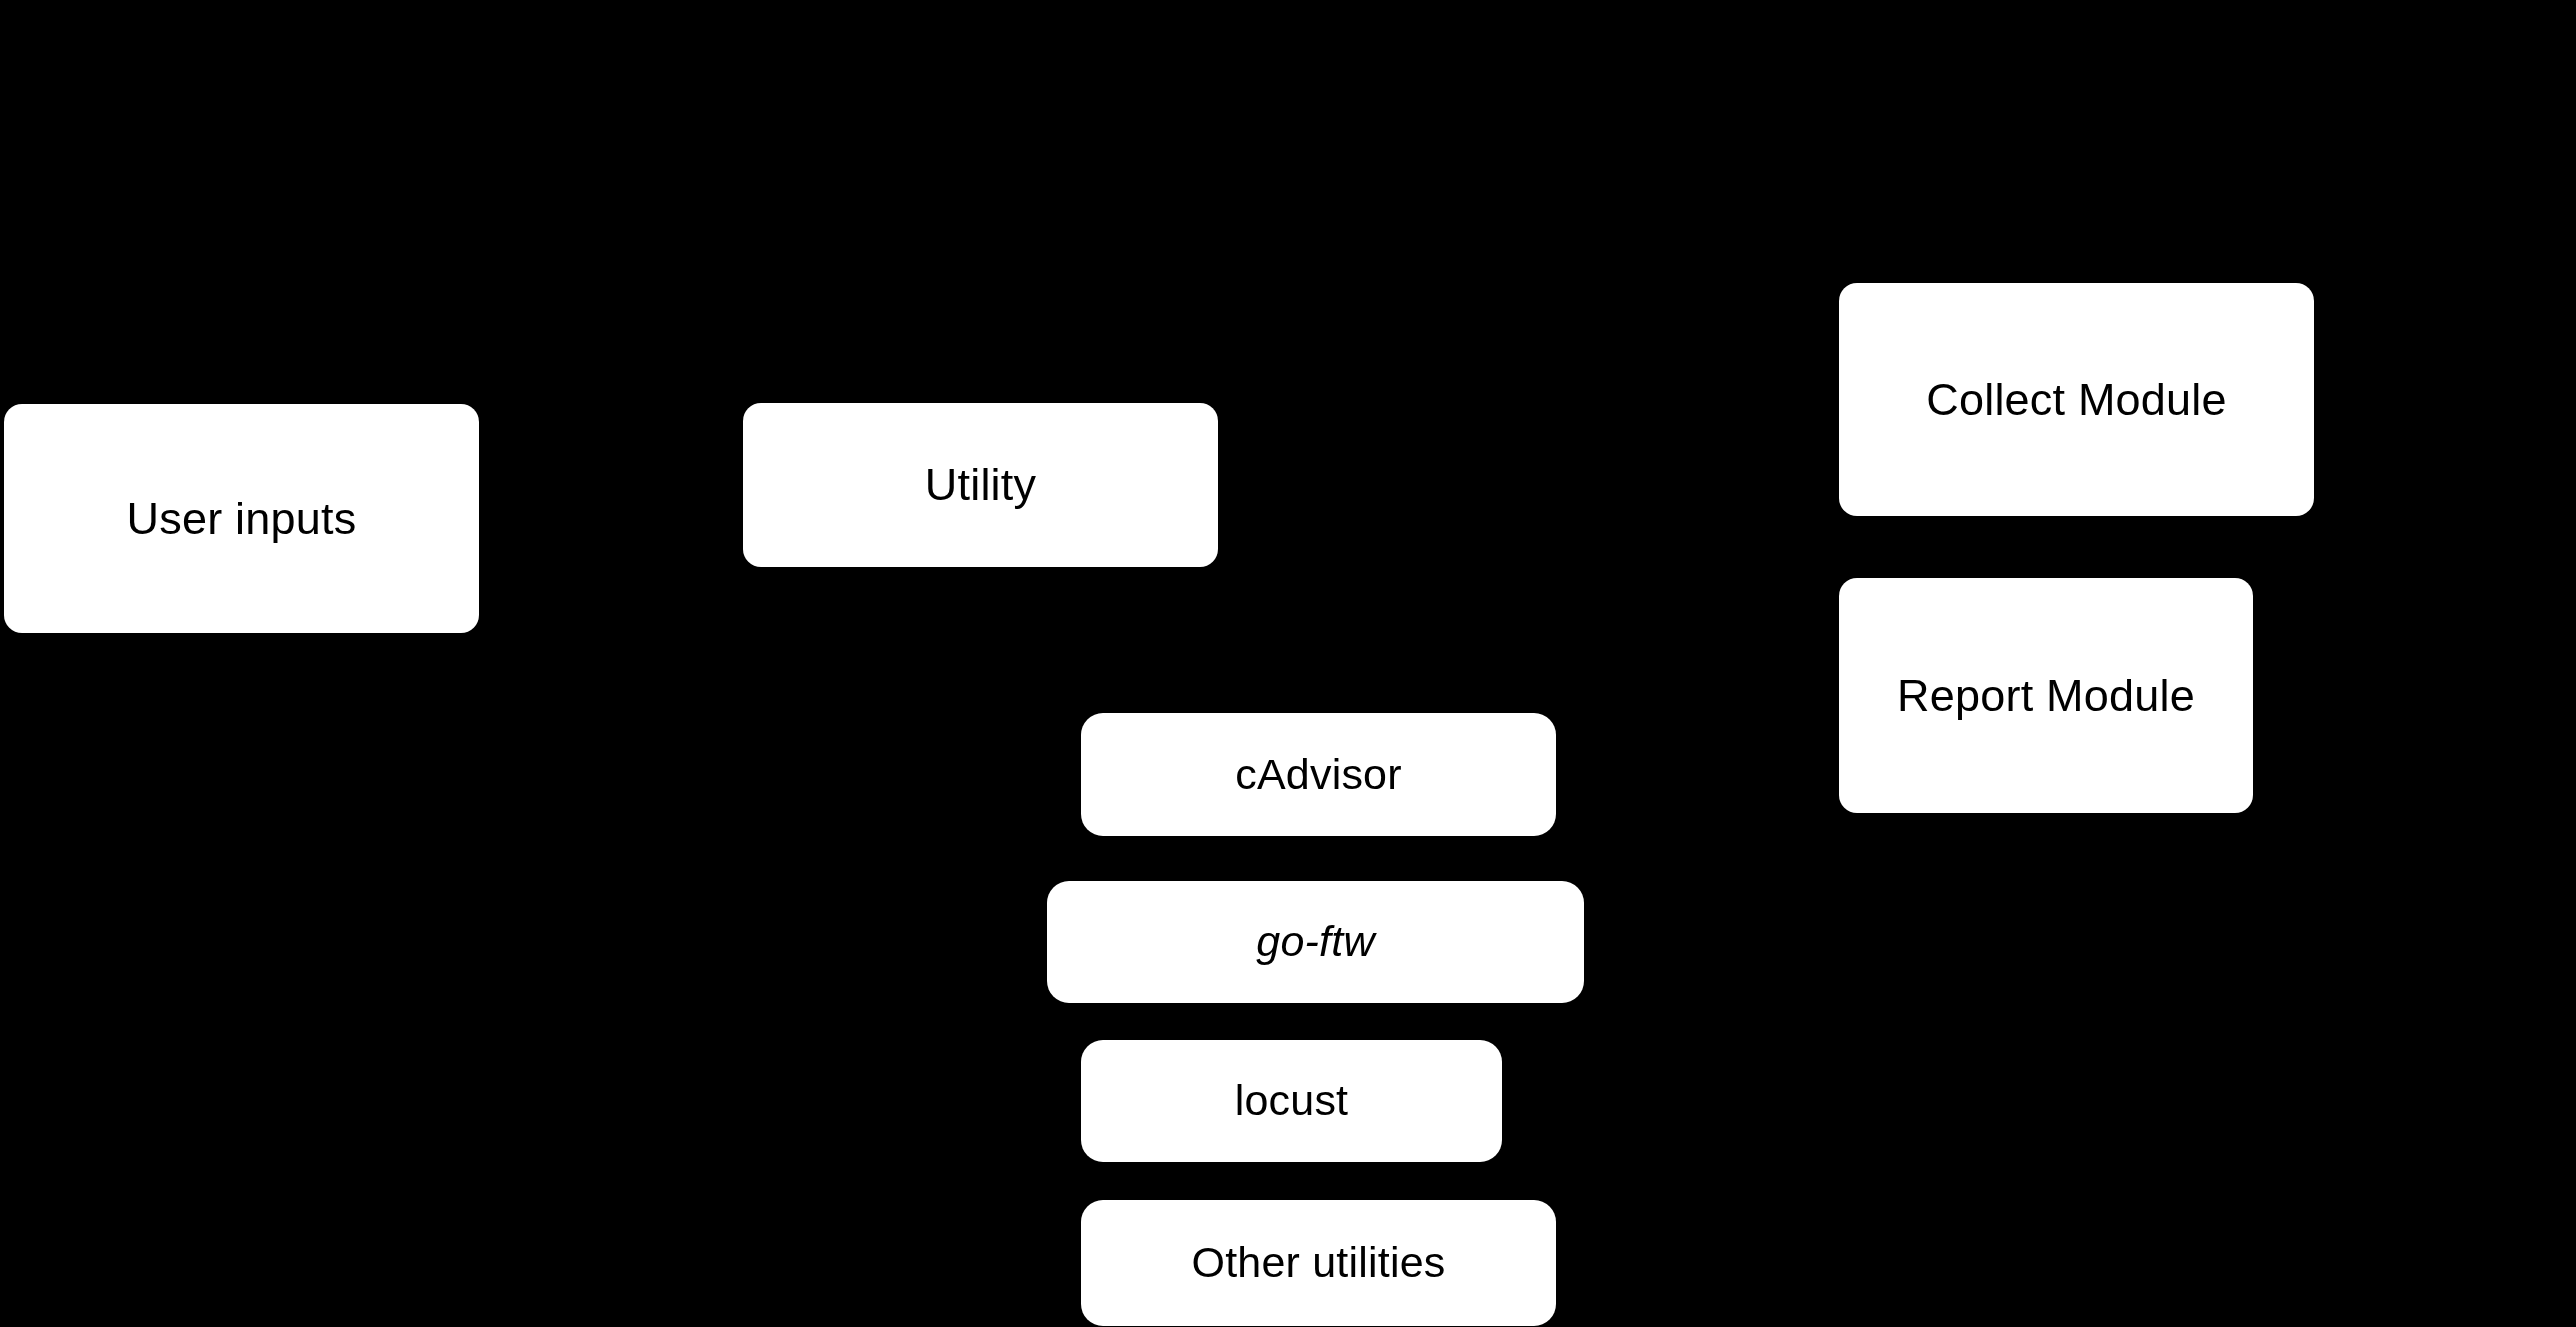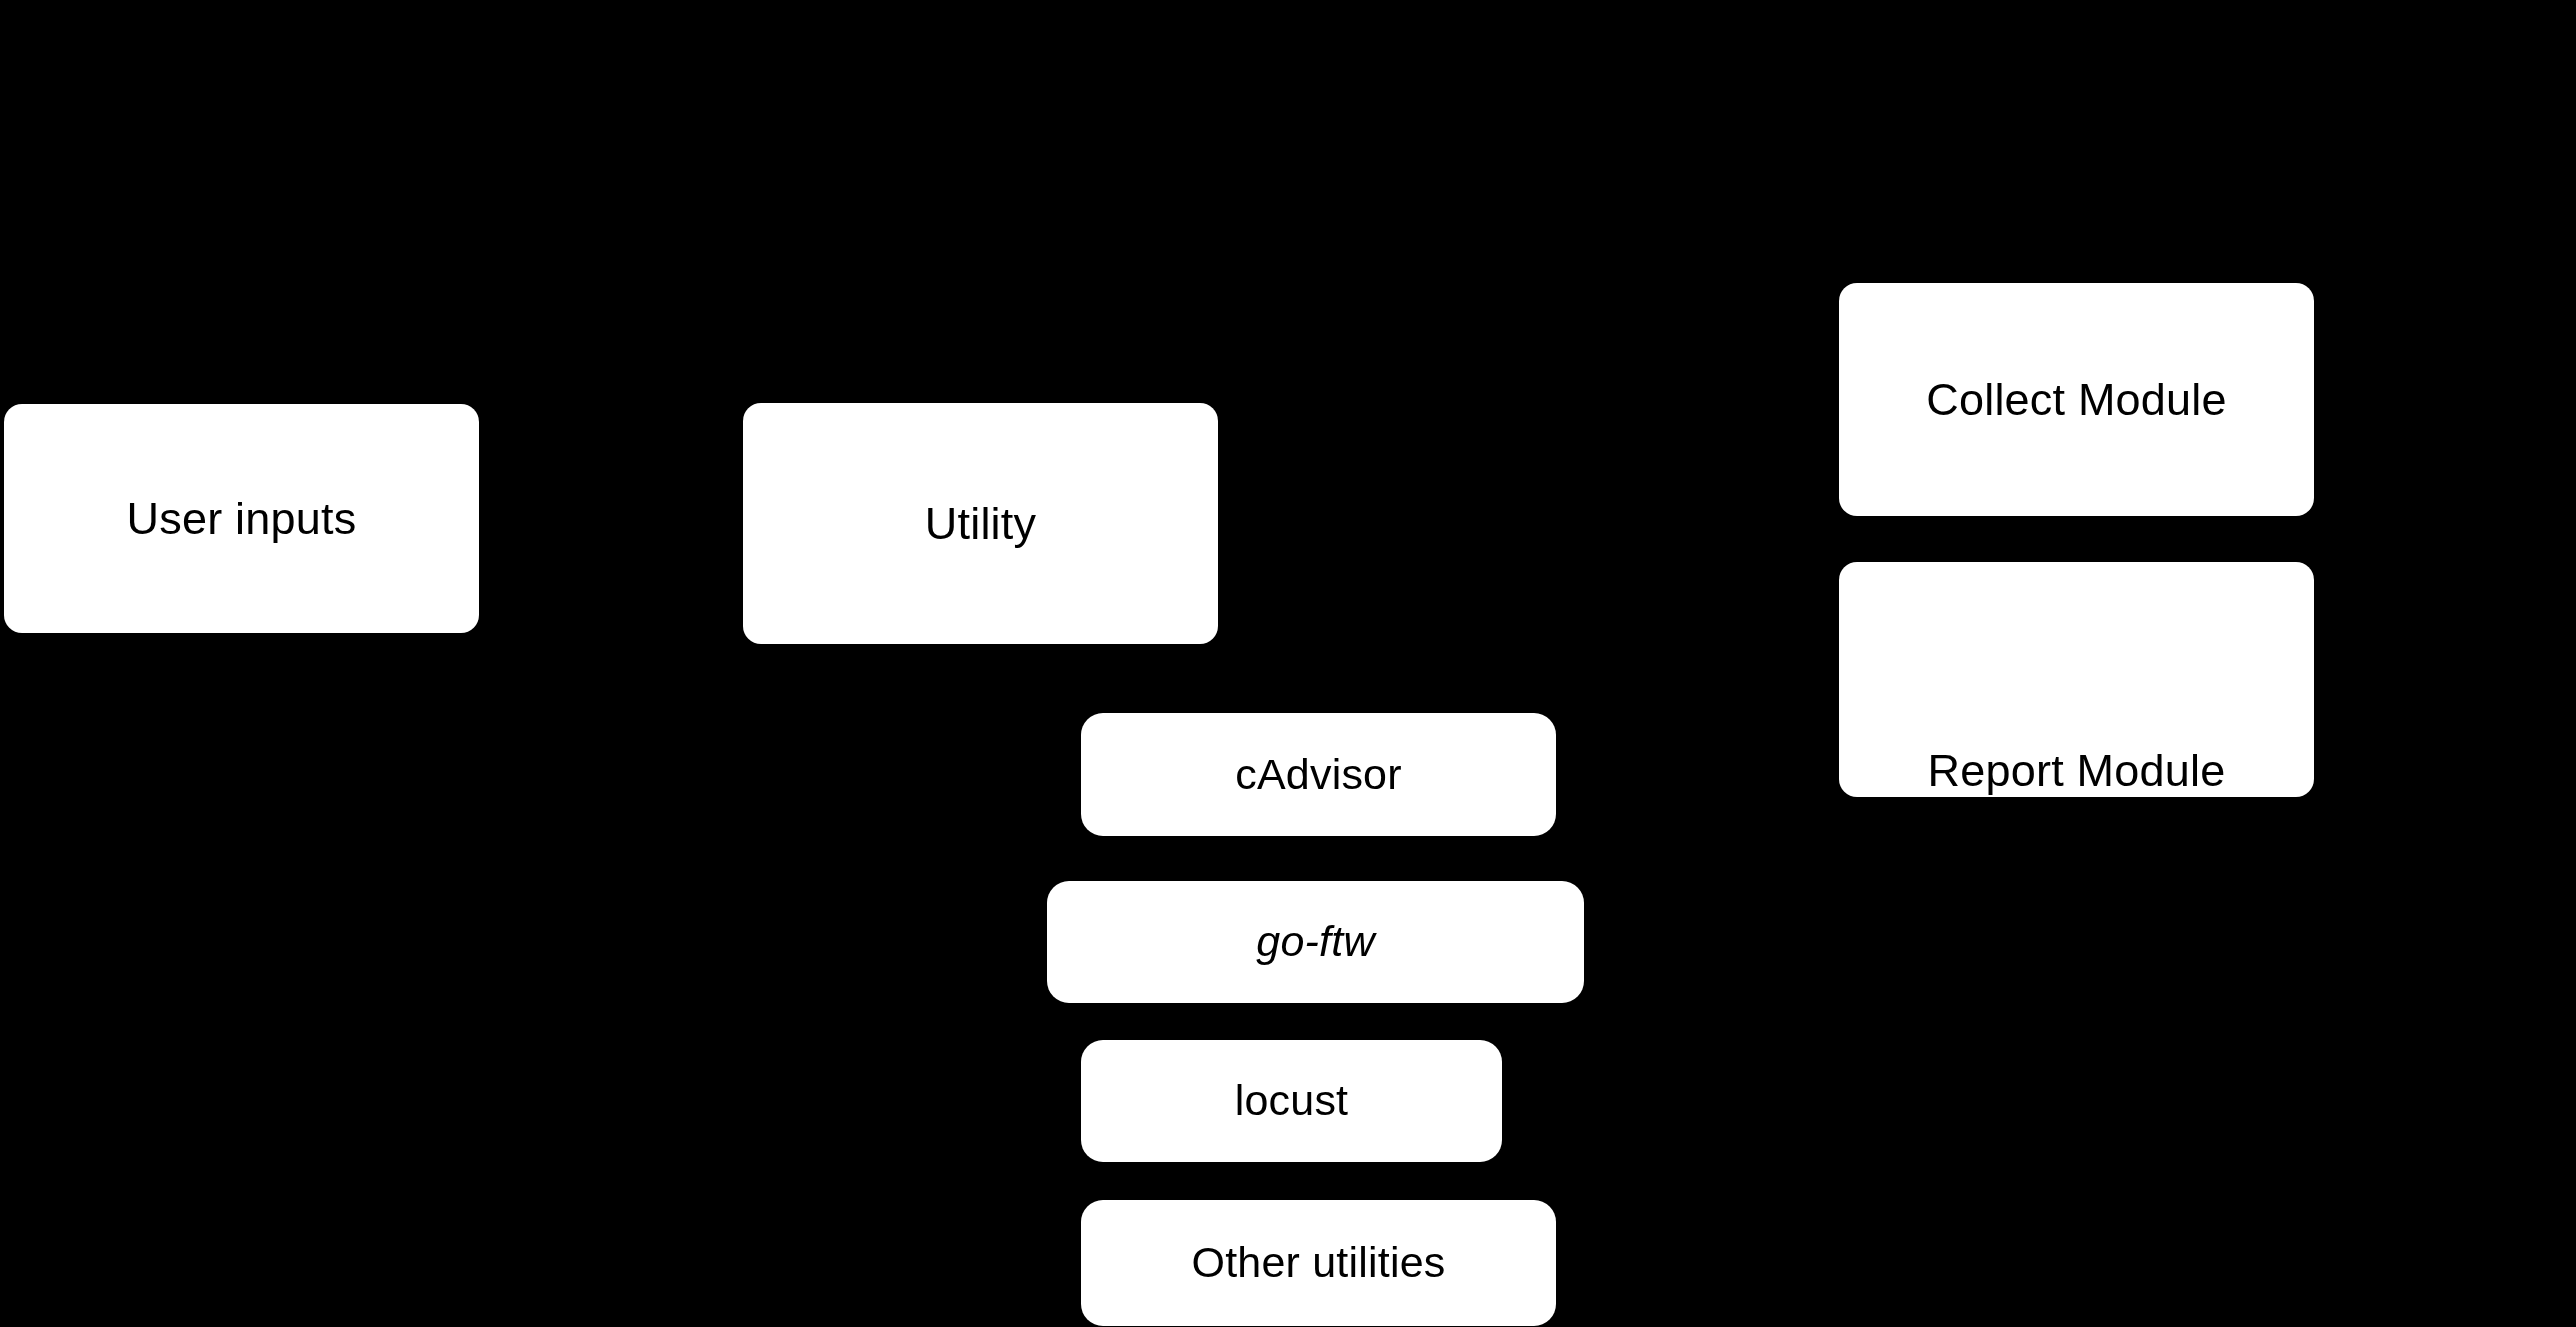--- a/index.html
+++ b/index.html
@@ -42,23 +42,23 @@
   
   .node.large { border-radius: 18px; }
   .node.large .node-label { font-size: 45px; }
 
   
   .node.small { border-radius: 22px; }
   .node.small .node-label { font-size: 43px; }
 
   
   .n-user-inputs   { left: 4px;    top: 404px;  width: 475px; height: 229px; }
-  .n-utility       { left: 743px;  top: 403px;  width: 475px; height: 241px; }
+  .n-utility       { left: 743px;  top: 403px;  width: 475px; height: 164px; }
   .n-collect       { left: 1839px; top: 283px;  width: 475px; height: 233px; }
-  .n-report        { left: 1839px; top: 562px;  width: 475px; height: 235px; align-items: flex-end; }
+  .n-report        { left: 1839px; top: 578px;  width: 414px; height: 235px; }
 
   .n-cadvisor      { left: 1081px; top: 713px;  width: 475px; height: 123px; }
   .n-goftw         { left: 1047px; top: 881px;  width: 537px; height: 122px; font-style: italic; }
   .n-locust        { left: 1081px; top: 1040px; width: 421px; height: 122px; }
   .n-other         { left: 1081px; top: 1200px; width: 475px; height: 126px; }
 </style>
 </head>
 <body>
 
 <div id="canvas">

